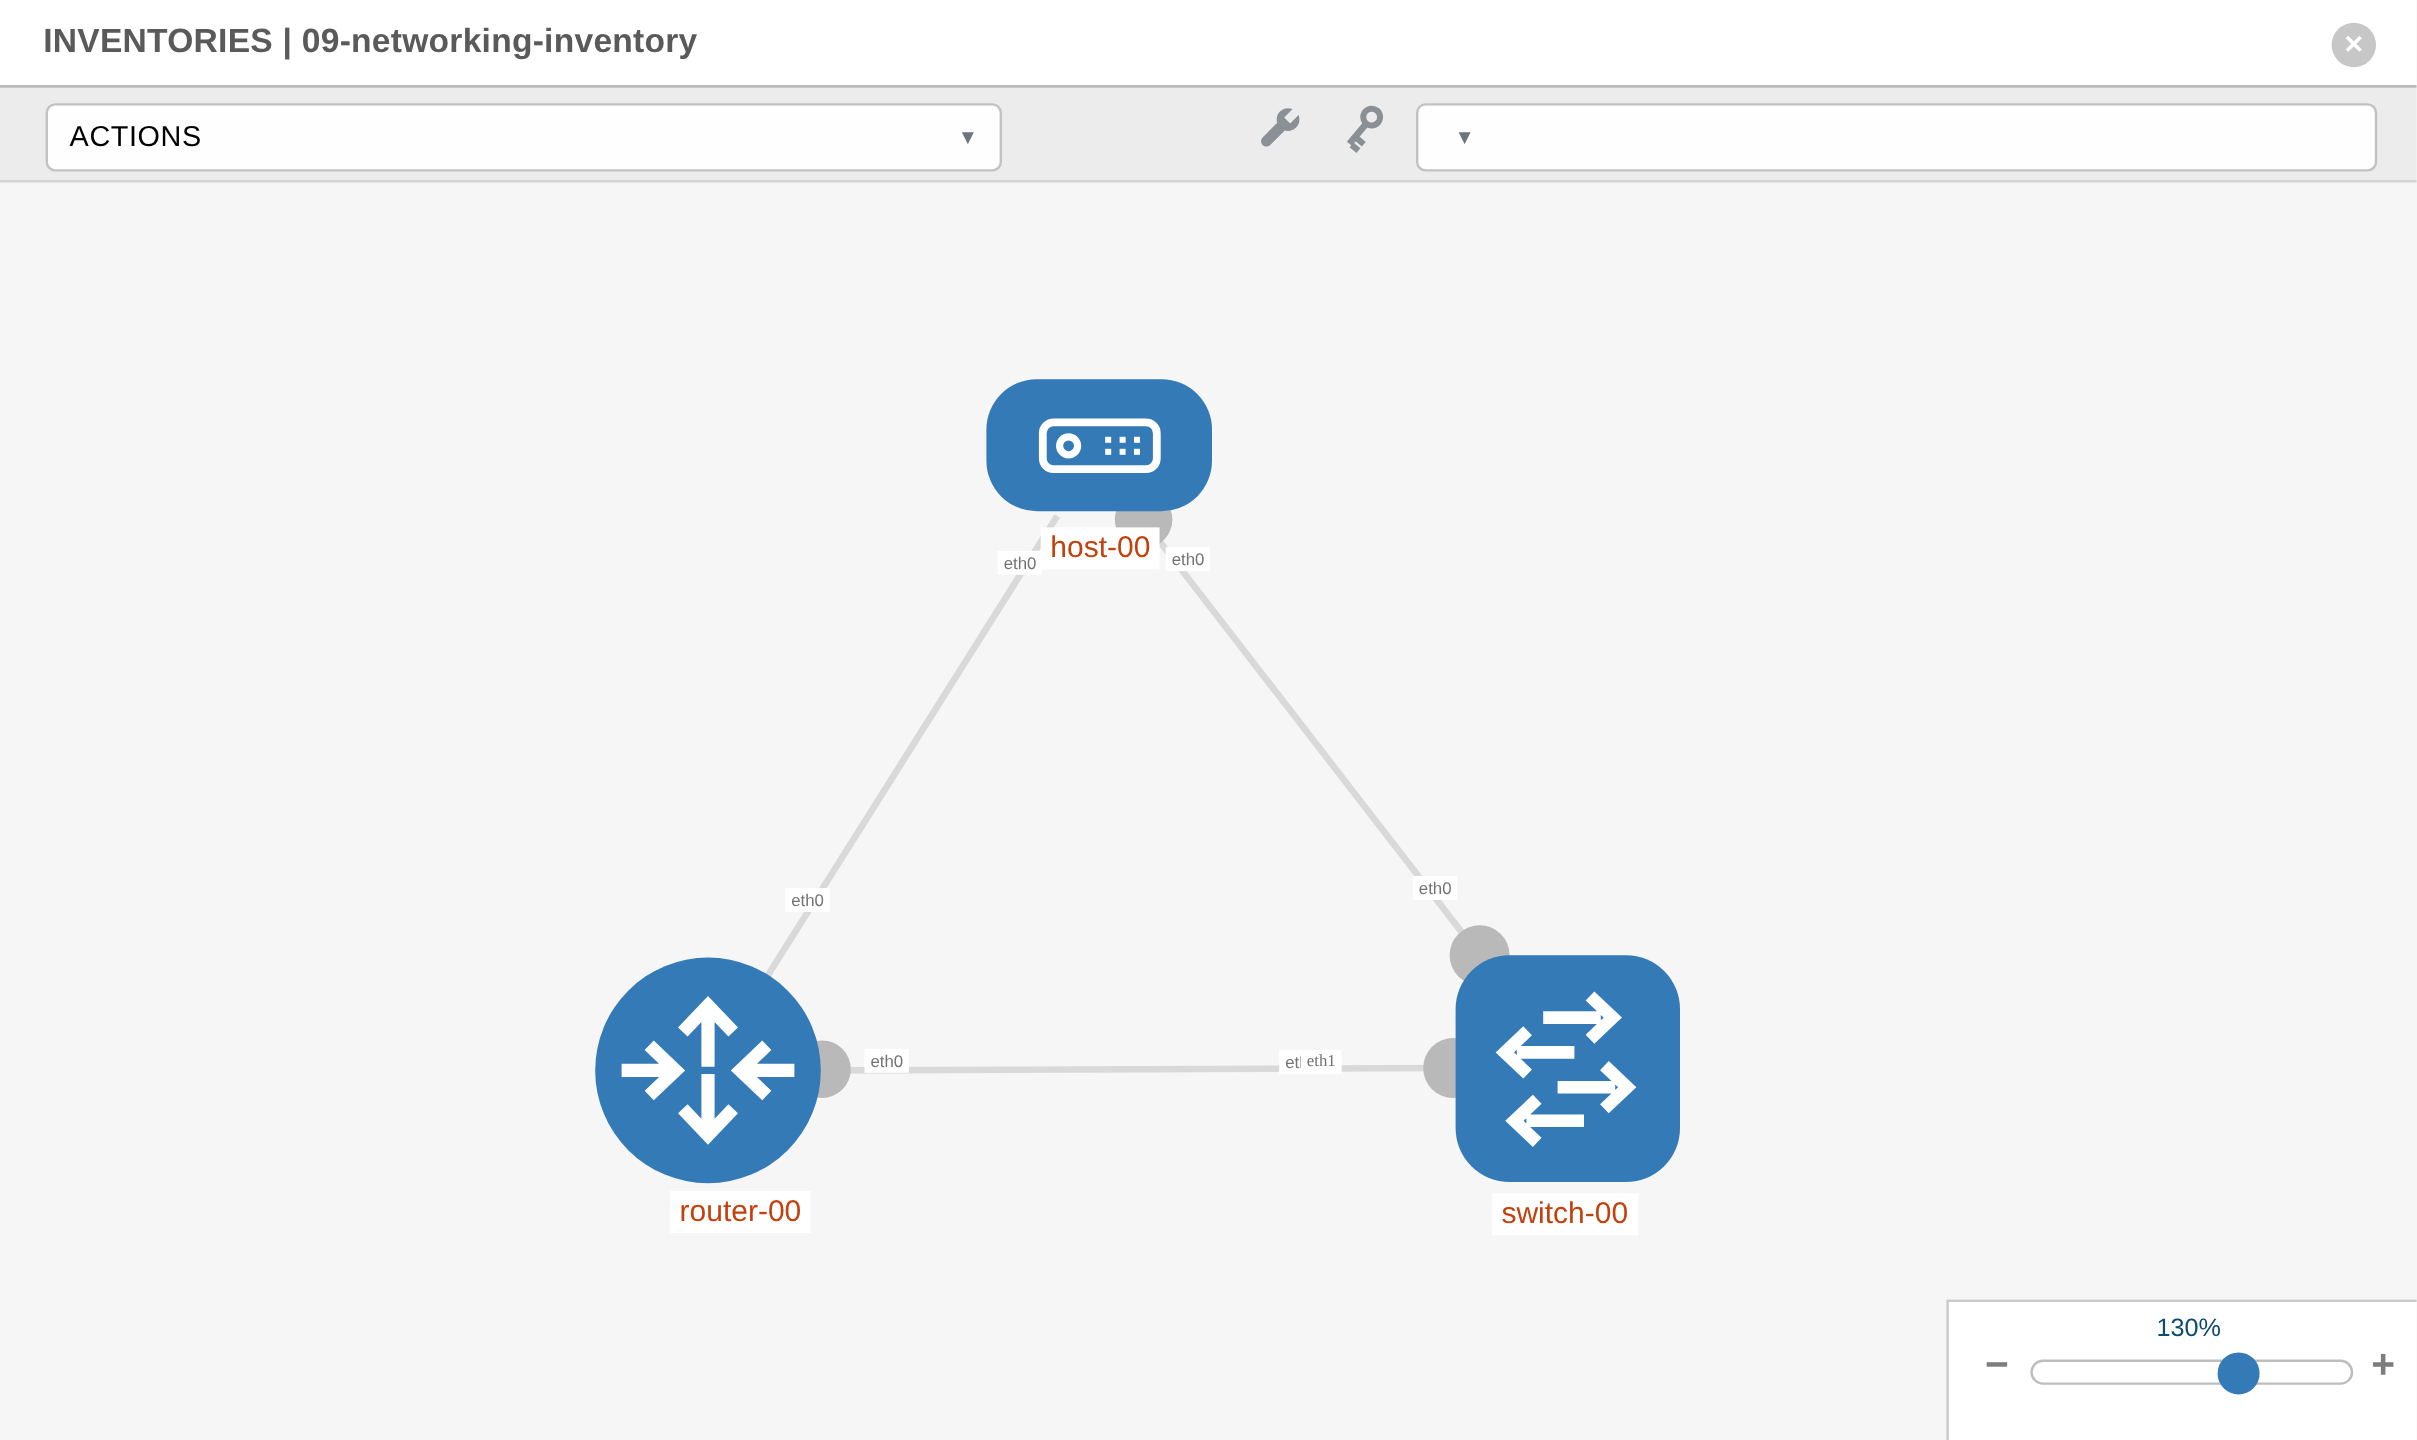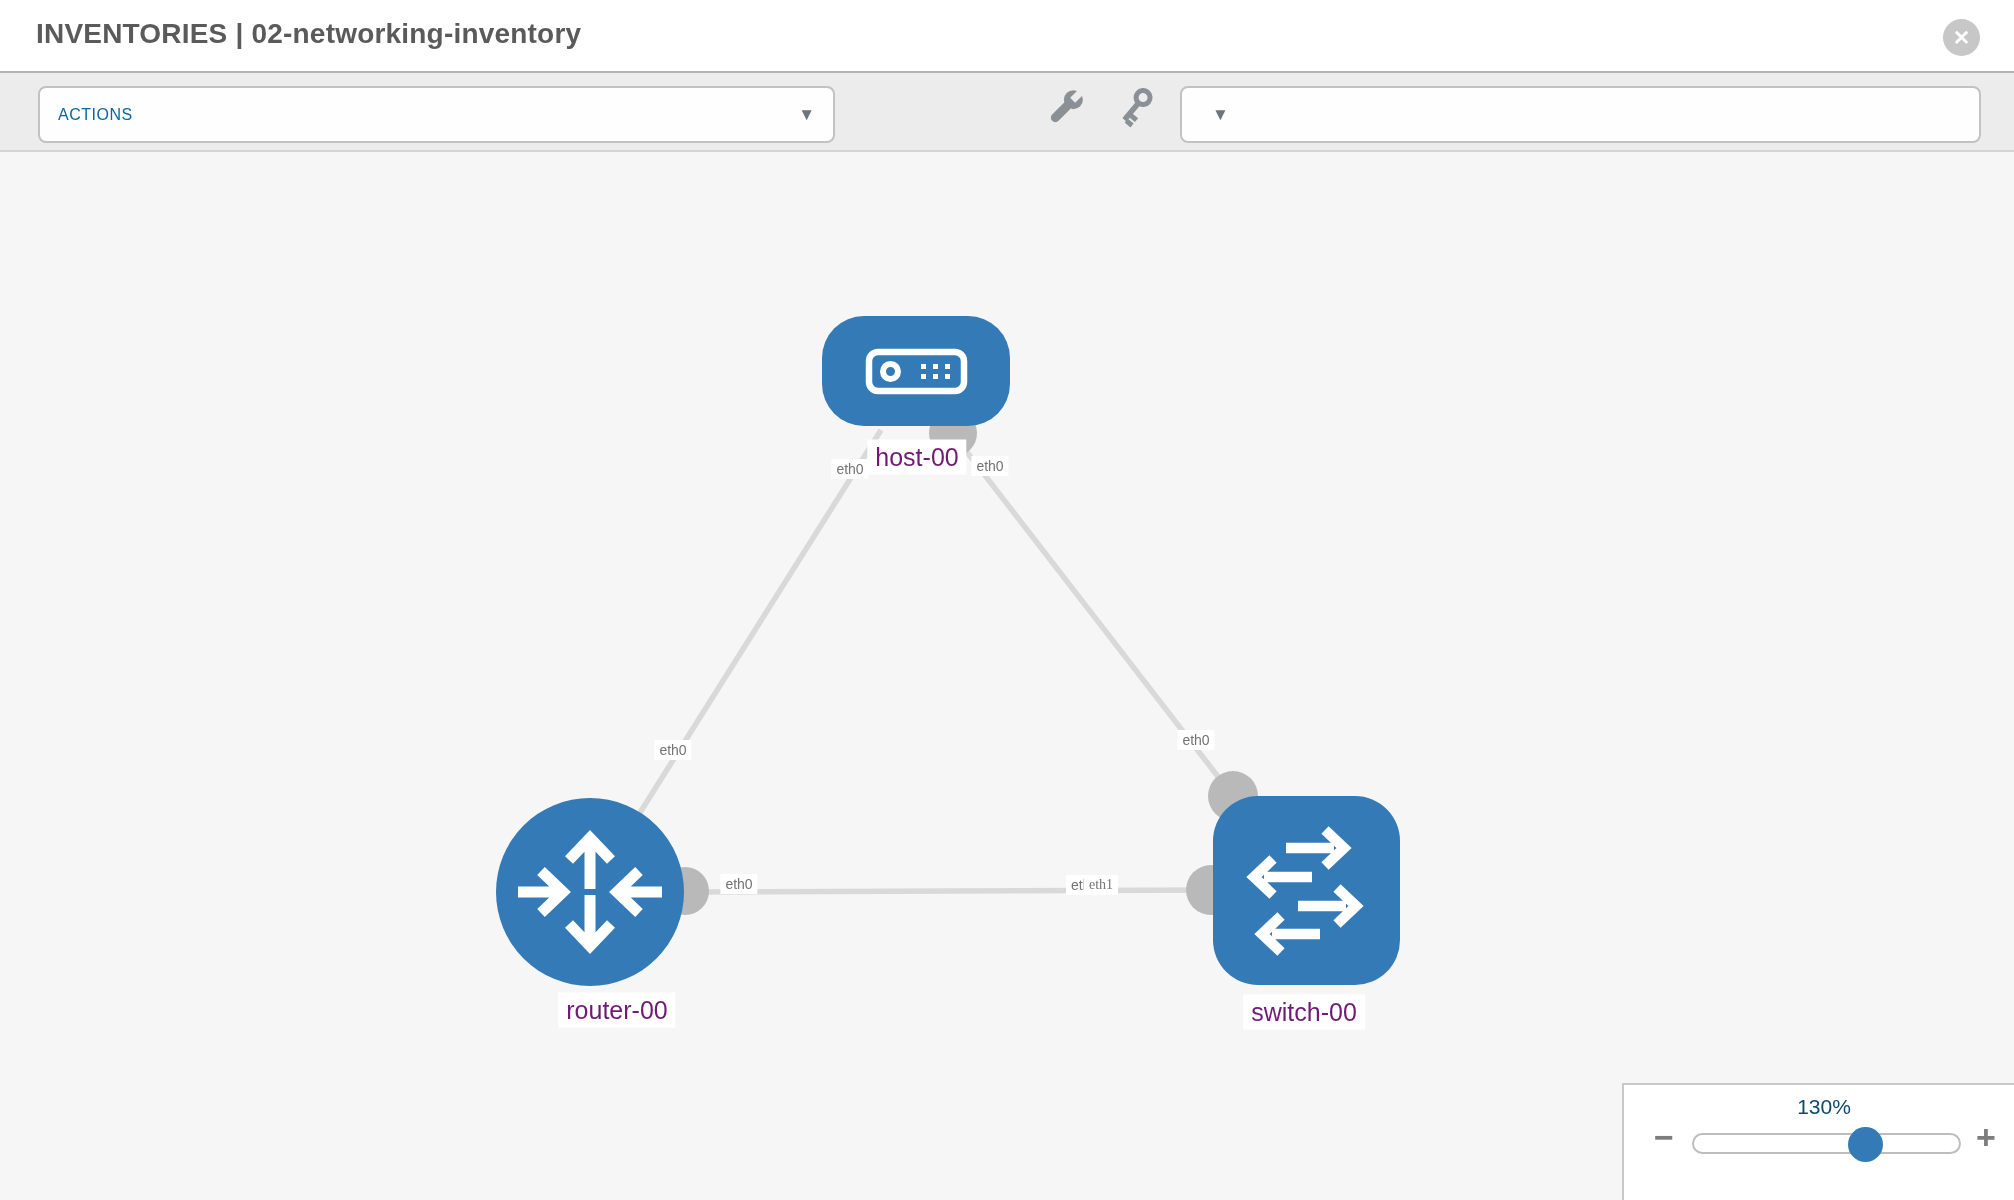--- a/index.html
+++ b/index.html
@@ -12,33 +12,33 @@
   #page-title { position:absolute; left:36px; top:18px; font-size:28px; font-weight:bold; color:#5a5a5a; letter-spacing:.2px; }
   #close-btn { position:absolute; left:1943px; top:19px; width:37px; height:37px; border-radius:50%;
                background:#c7c7c7; color:#ffffff; font-size:21px; font-weight:bold;
                display:flex; align-items:center; justify-content:center; cursor:pointer; }
 
   
   #toolbar { position:absolute; left:0; top:71px; width:2014px; height:81px; background:#ececec;
              border-top:2px solid #b3b3b3; border-bottom:2px solid #d4d4d4; }
   .combo { position:absolute; top:13px; height:57px; background:#fefefe; border:2px solid #c2c2c2;
            border-radius:8px; display:flex; align-items:center; padding:0 18px; cursor:pointer; }
-  .combo .combo-label { font-size:16px; color:#0369a1; letter-spacing:.5px; flex:1 1 auto; }
+  .combo .combo-label { font-size:24px; color:#000000; letter-spacing:.5px; flex:1 1 auto; }
   .combo .caret { font-size:17px; color:#6e747b; margin-left:12px; }
   #actions-combo { left:38px; width:797px; }
   #search-combo { left:1180px; width:801px; }
   .tool-icon { position:absolute; top:11px; width:44px; height:44px; cursor:pointer; }
   #wrench-btn { left:1045px; }
   #key-btn { left:1114px; }
 
   
   #topology-svg { position:absolute; left:0; top:152px; }
   .node { cursor:pointer; }
   .label { position:absolute; transform:translate(-50%,-50%); background:#ffffff; white-space:nowrap; }
-  .node-label { font-size:25px; color:#701a75; padding:3px 8px; }
+  .node-label { font-size:25px; color:#c2410c; padding:3px 8px; }
   .iface-label { font-size:14px; color:#737373; padding:2px 5px; }
   .label.edgeleft { transform:translate(0,-50%); }
 
   
   #zoom-panel { position:absolute; left:1622px; top:1083px; width:400px; height:125px;
                 background:#ffffff; border:2px solid #c9c9c9; }
   #zoom-level { position:absolute; left:105px; top:10px; width:190px; text-align:center;
                 font-size:21px; color:#0c4a6e; }
   .zoom-sign { position:absolute; width:36px; text-align:center; font-size:34px; font-weight:bold;
                color:#7d7d7d; top:34px; line-height:36px; cursor:pointer; user-select:none; }
@@ -48,21 +48,21 @@
                 border-radius:11px; background:#ffffff; cursor:pointer; }
   #zoom-thumb { position:absolute; left:224px; top:42px; width:35px; height:35px; border-radius:50%;
                 background:#337ab7; cursor:grab; }
 </style>
 </head>
 <body>
 
 <div id="screen">
 
   <div id="header">
-    <div id="page-title">INVENTORIES | 02-networking-inventory</div>
+    <div id="page-title">INVENTORIES | 09-networking-inventory</div>
     <div id="close-btn">
       <span>✕</span>
     </div>
   </div>
 
   <div id="toolbar">
     <div id="actions-combo" class="combo">
       <span class="combo-label">ACTIONS</span>
       <span class="caret">▼</span>
     </div>

